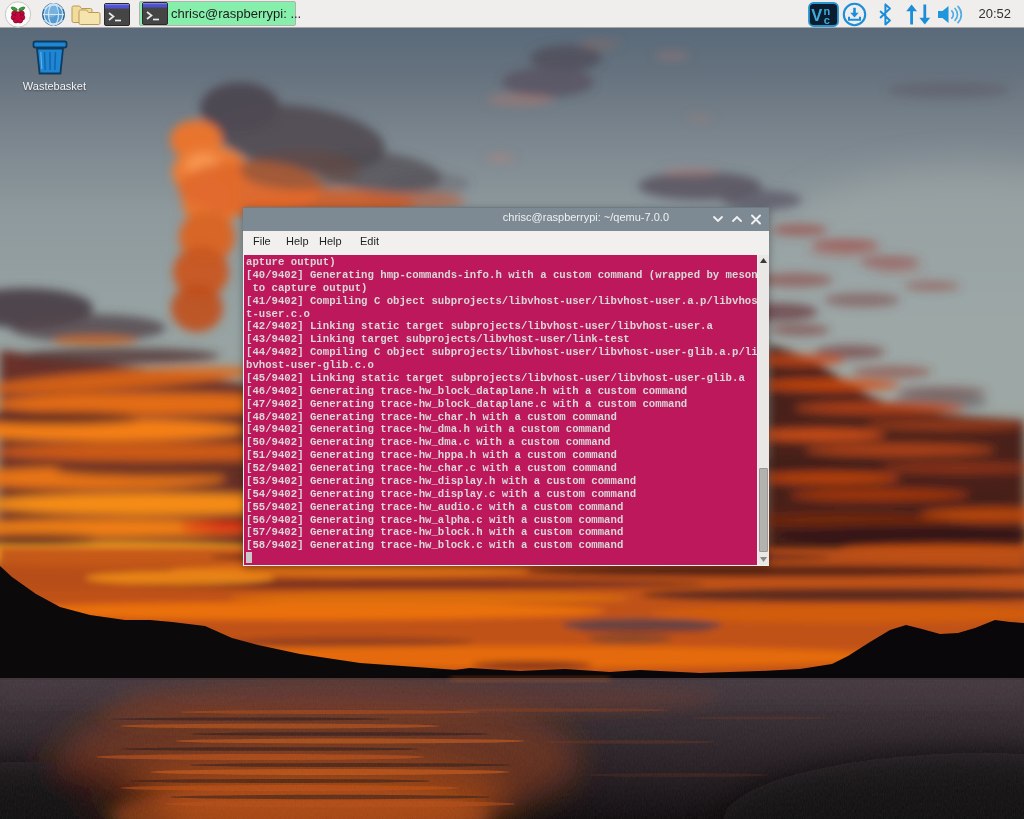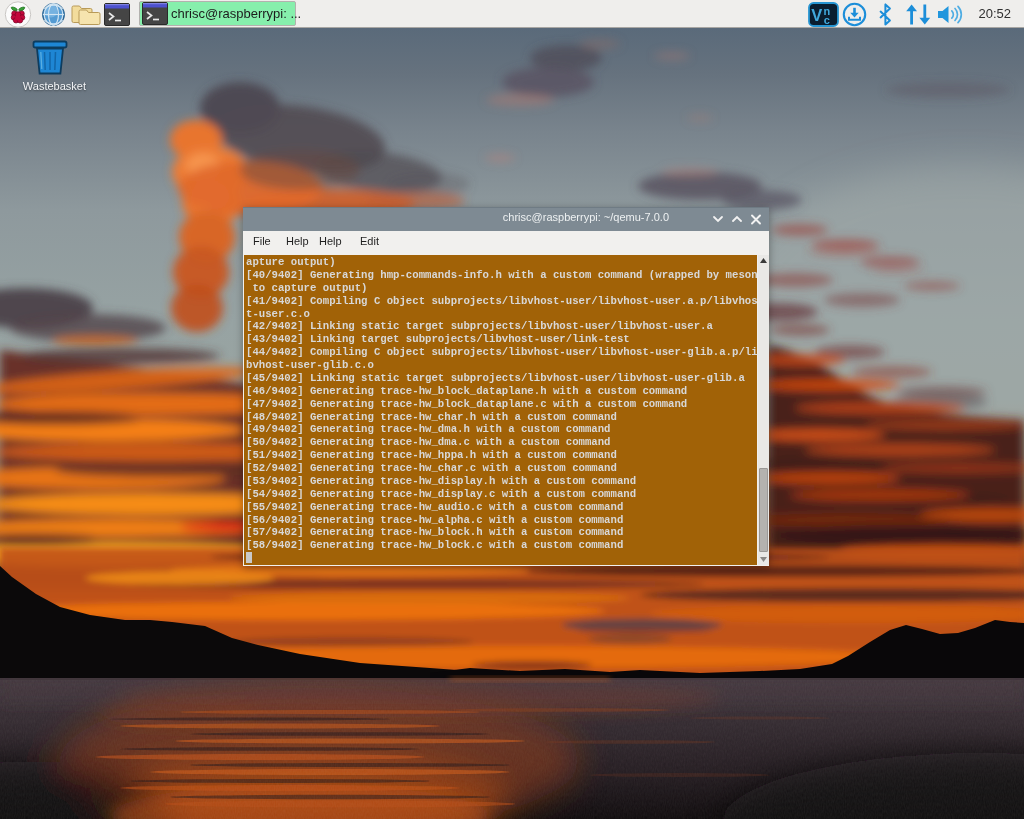--- a/index.html
+++ b/index.html
@@ -19,21 +19,21 @@
   #wb .lbl{margin-top:4px;font-size:11px;color:#f2f4f6;text-shadow:0 1px 2px rgba(0,0,0,.45);}
   
   #win{position:absolute;left:243px;top:207px;width:526px;height:359px;z-index:10;
     background:#f1f0ee;box-shadow:0 2px 8px rgba(0,0,0,.35);}
   #titlebar{position:absolute;left:0;top:0;width:100%;height:24px;background:#7e8a93;box-shadow:inset 0 1px 0 #6f7b84;}
   #title{position:absolute;left:60px;right:100px;top:4px;text-align:right;font-size:11px;
     color:#eef1f2;white-space:nowrap;}
   .wbtn{position:absolute;top:0;width:20px;height:24px;}
   #menubar{position:absolute;left:0;top:24px;width:100%;height:24px;background:#f1f0ee;}
   #menubar span{position:absolute;top:4px;font-size:11px;color:#1f1f1f;}
-  #term{position:absolute;left:1px;top:48px;width:513px;height:310px;background:#a16207;}
+  #term{position:absolute;left:1px;top:48px;width:513px;height:310px;background:#be185d;}
   #term pre{margin:0;padding:1px 0 0 2px;font-family:"Liberation Mono",monospace;
     font-size:10.66px;line-height:12.87px;color:#d8d8d8;font-weight:bold;}
   #cursor{position:absolute;left:2px;top:297px;width:6px;height:11px;background:#c9c9c9;}
   #sbar{position:absolute;left:515px;top:48px;width:11px;height:310px;background:#e9e8e6;}
   #sthumb{position:absolute;left:1px;top:213px;width:9px;height:84px;background:#b4b2af;
     border:1px solid #9a9896;border-radius:1px;box-sizing:border-box;}
 </style>
 </head>
 <body>
 <div id="stage">

